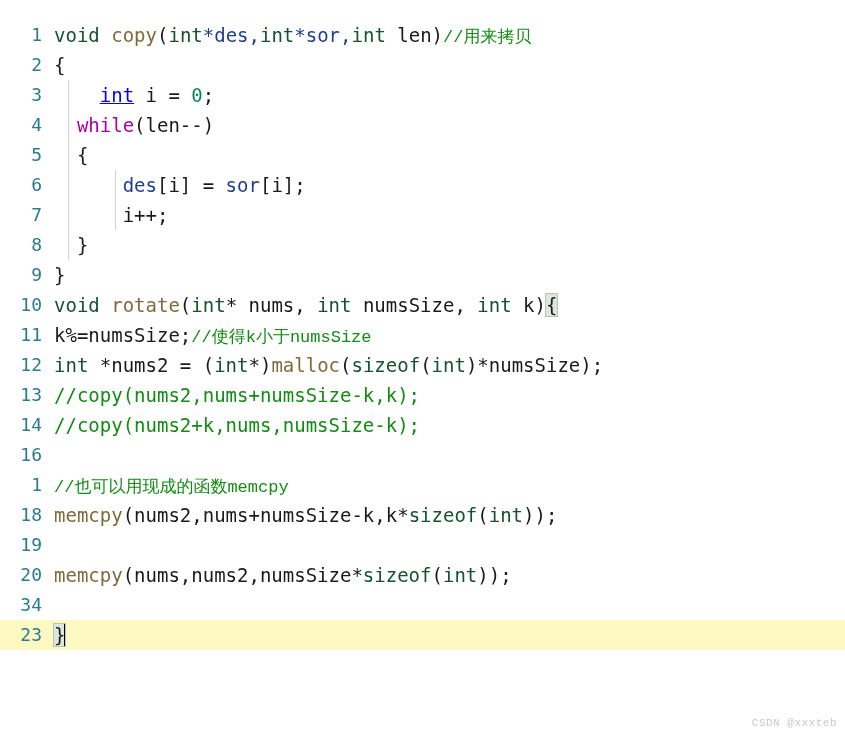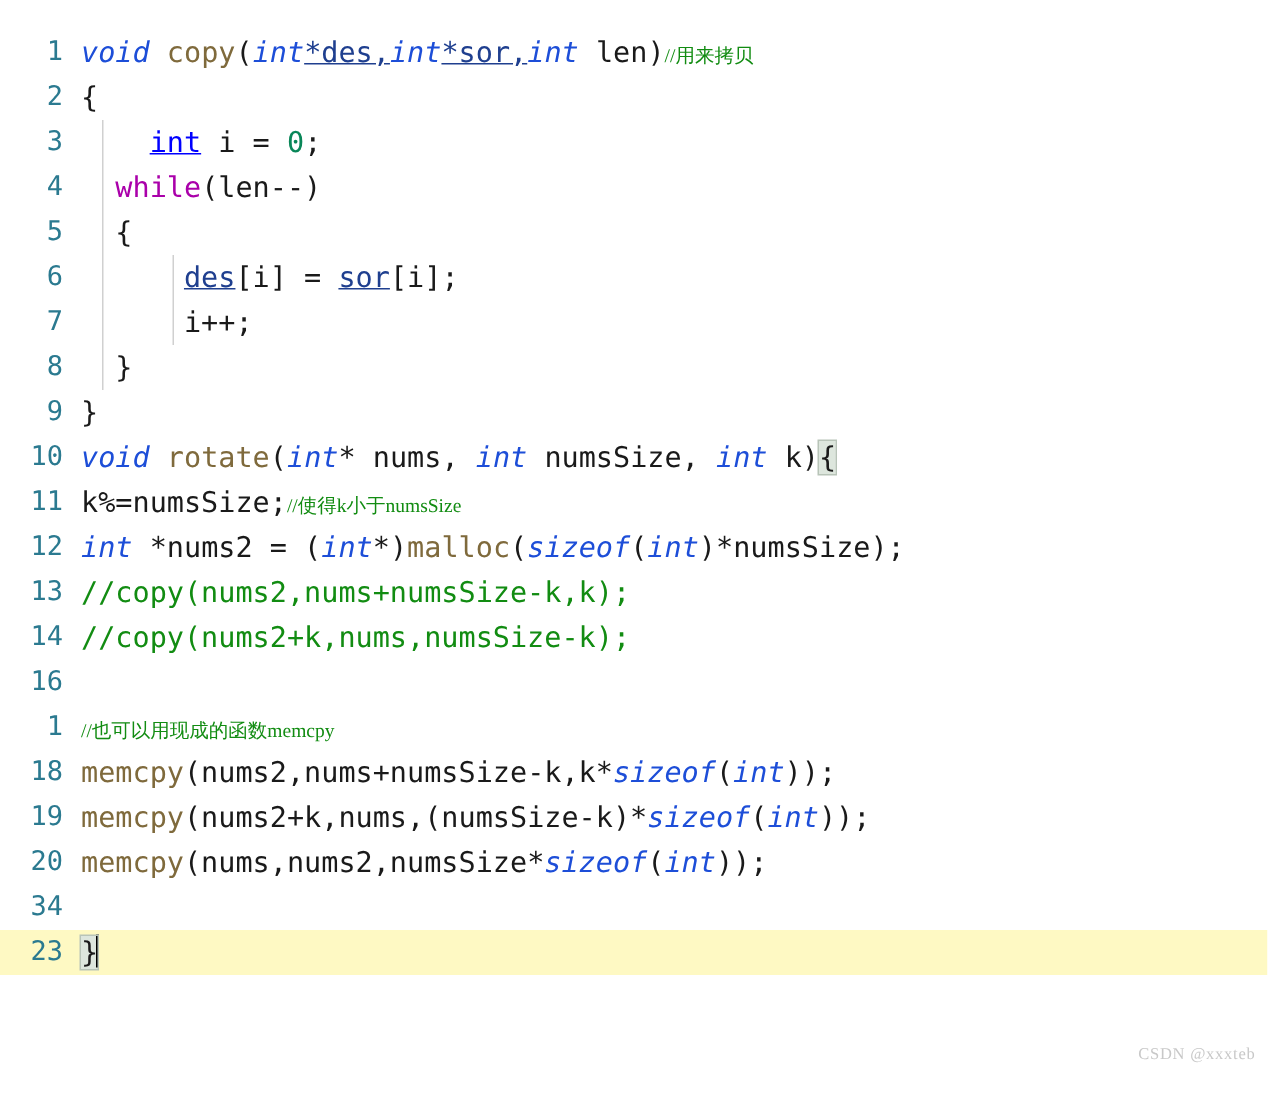--- a/index.html
+++ b/index.html
@@ -66,53 +66,53 @@
   
   .guide {
     position: absolute;
     width: 1px;
     background: #d0d0d0;
   }
   .guide.g1 { left: 68px; }
   .guide.g2 { left: 115px; }
 
   
-  .kw       { color: #1d4ed8; font-style: italic; }
+  .kw       { color: #14532d; }
   .kw-u     { color: #0000ff; text-decoration: underline; }
   .ctl      { color: #aa00aa; }
   .fn       { color: #7f6a3c; }
-  .param    { color: #1f3f8f; text-decoration: underline; }
+  .param    { color: #1f3f8f; }
   .num      { color: #098658; }
   .cmt      { color: #128c12; }
   .plain    { color: #1a1a1a; }
   .brace-hl {
     background: #dde6dd;
     outline: 1px solid #b8c4b8;
     color: #1a1a1a;
   }
 
   .caret {
     display: inline-block;
     width: 2px;
     height: 22px;
     background: #000000;
     vertical-align: -4px;
     margin-left: -1px;
   }
 
   .cjk {
-    font-family: Liberation Serif, serif;
-    font-size: 13px;
+    font-family: Liberation Mono, monospace;
+    font-size: 17px;
   }
 
   .watermark {
     position: absolute;
     right: 8px;
-    bottom: 20px;
-    font-family: Liberation Serif, serif;
+    bottom: 0;
+    font-family: Liberation Mono, monospace;
     font-size: 11px;
     color: #c8c8c8;
     letter-spacing: 0.5px;
     white-space: pre;
   }
 </style>
 </head>
 <body>
 
 <div id="editor">
@@ -128,21 +128,21 @@
       <div class="line"><span class="gutter">8</span><span class="content"><span class="plain">  }</span></span></div>
       <div class="line"><span class="gutter">9</span><span class="content"><span class="plain">}</span></span></div>
       <div class="line"><span class="gutter">10</span><span class="content"><span class="kw">void</span><span class="plain"> </span><span class="fn">rotate</span><span class="plain">(</span><span class="kw">int</span><span class="plain">* nums, </span><span class="kw">int</span><span class="plain"> numsSize, </span><span class="kw">int</span><span class="plain"> k)</span><span class="brace-hl">{</span></span></div>
       <div class="line"><span class="gutter">11</span><span class="content"><span class="plain">k%=numsSize;</span><span class="cmt cjk">//使得k小于numsSize</span></span></div>
       <div class="line"><span class="gutter">12</span><span class="content"><span class="kw">int</span><span class="plain"> *nums2 = (</span><span class="kw">int</span><span class="plain">*)</span><span class="fn">malloc</span><span class="plain">(</span><span class="kw">sizeof</span><span class="plain">(</span><span class="kw">int</span><span class="plain">)*numsSize);</span></span></div>
       <div class="line"><span class="gutter">13</span><span class="content"><span class="cmt">//copy(nums2,nums+numsSize-k,k);</span></span></div>
       <div class="line"><span class="gutter">14</span><span class="content"><span class="cmt">//copy(nums2+k,nums,numsSize-k);</span></span></div>
       <div class="line"><span class="gutter">16</span><span class="content"><span class="plain"></span></span></div>
       <div class="line"><span class="gutter">1</span><span class="content"><span class="cmt cjk">//也可以用现成的函数memcpy</span></span></div>
       <div class="line"><span class="gutter">18</span><span class="content"><span class="fn">memcpy</span><span class="plain">(nums2,nums+numsSize-k,k*</span><span class="kw">sizeof</span><span class="plain">(</span><span class="kw">int</span><span class="plain">));</span></span></div>
-      <div class="line"><span class="gutter">19</span><span class="content"><span class="fn">memcpy</span><span class="plain">(nums2+k,nums,(numsSize-k)*</span><span class="kw">sizeof</span><span class="plain">(</span><span class="kw">int</span><span class="plain">));</span></span></div>
+      <div class="line"><span class="gutter">19</span></div>
       <div class="line"><span class="gutter">20</span><span class="content"><span class="fn">memcpy</span><span class="plain">(nums,nums2,numsSize*</span><span class="kw">sizeof</span><span class="plain">(</span><span class="kw">int</span><span class="plain">));</span></span></div>
       <div class="line"><span class="gutter">34</span></div>
       <div class="line current"><span class="gutter">23</span><span class="content"><span class="brace-hl">}</span><span class="caret"></span></span></div>
       <div class="guide g1" style="top: 60px; height: 180px;"></div>
       <div class="guide g2" style="top: 150px; height: 60px;"></div>
     </div>
 
   <div class="watermark">CSDN @xxxteb</div>
 </div>
 

